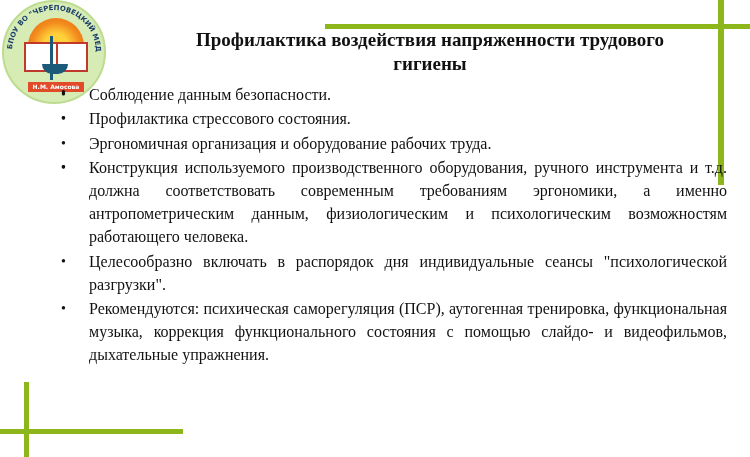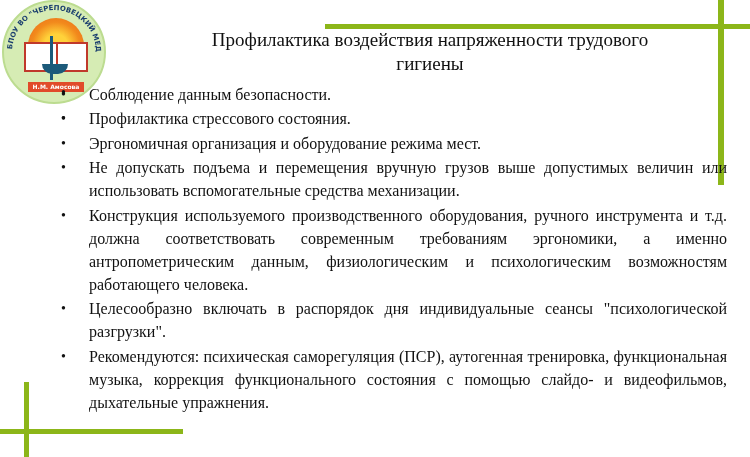--- a/index.html
+++ b/index.html
@@ -42,21 +42,21 @@
     position: absolute; left: 38px; top: 62px; width: 26px; height: 10px;
     border-radius: 0 0 13px 13px; background: #1c5a7a;
   }
   .logo .banner {
     position: absolute; left: 24px; top: 80px; width: 56px; height: 10px;
     background: #e14b2a; color: #fff; font-size: 6px; line-height: 10px;
     text-align: center; font-family: "DejaVu Sans", sans-serif; font-weight: bold;
   }
   .title {
     position: absolute; left: 140px; top: 28px; width: 580px;
-    text-align: center; font-weight: normal; font-size: 19px; line-height: 24px;
+    text-align: center; font-weight: bold; font-size: 19px; line-height: 24px;
   }
   .list {
     position: absolute; left: 55px; top: 81px; width: 672px;
     margin: 0; padding: 0; list-style: none;
     font-size: 16px; line-height: 23px;
   }
   .list li {
     position: relative; padding-left: 34px; text-align: justify;
     margin-bottom: 1.5px;
   }
@@ -91,18 +91,18 @@
 <div class="title">
   <div>Профилактика воздействия напряженности трудового</div>
   <div>гигиены</div>
 </div>
 
 <ul class="list">
   <li><span class="bullet">•</span></li>
   <li><span class="bullet">•</span><span>Соблюдение данным безопасности.</span></li>
   <li><span class="bullet">•</span></li>
   <li><span class="bullet">•</span><span>Профилактика стрессового состояния.</span></li>
-  <li><span class="bullet">•</span><span>Эргономичная организация и оборудование режима мест.</span></li>
-  <li><span class="bullet">•</span><span>Не допускать подъема и перемещения вручную грузов выше допустимых величин или использовать вспомогательные средства механизации.</span></li>
+  <li><span class="bullet">•</span><span>Эргономичная организация и оборудование рабочих труда.</span></li>
+  <li><span class="bullet">•</span></li>
   <li><span class="bullet">•</span><span>Конструкция используемого производственного оборудования, ручного инструмента и т.д. должна соответствовать современным требованиям эргономики, а именно антропометрическим данным, физиологическим и психологическим возможностям работающего человека.</span></li>
   <li><span class="bullet">•</span><span>Целесообразно включать в распорядок дня индивидуальные сеансы "психологической разгрузки".</span></li>
   <li><span class="bullet">•</span><span>Рекомендуются: психическая саморегуляция (ПСР), аутогенная тренировка, функциональная музыка, коррекция функционального состояния с помощью слайдо- и видеофильмов, дыхательные упражнения.</span></li>
 </ul>
 
 </body></html>

